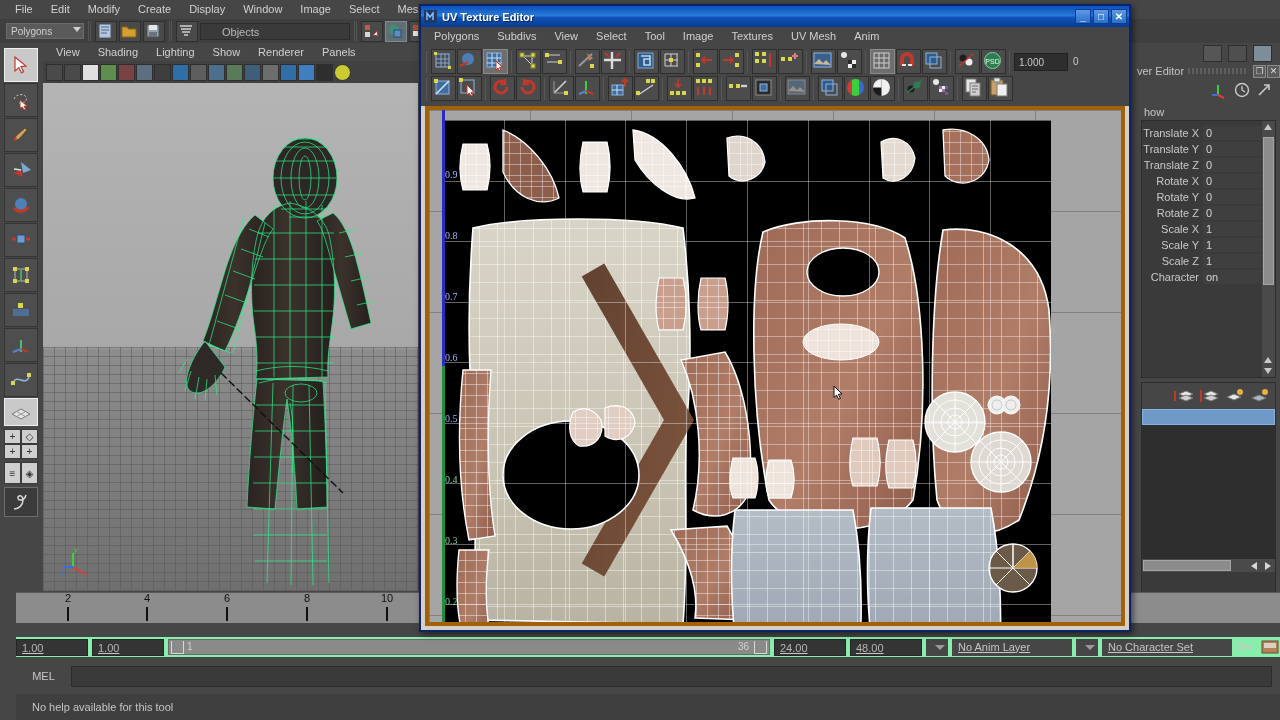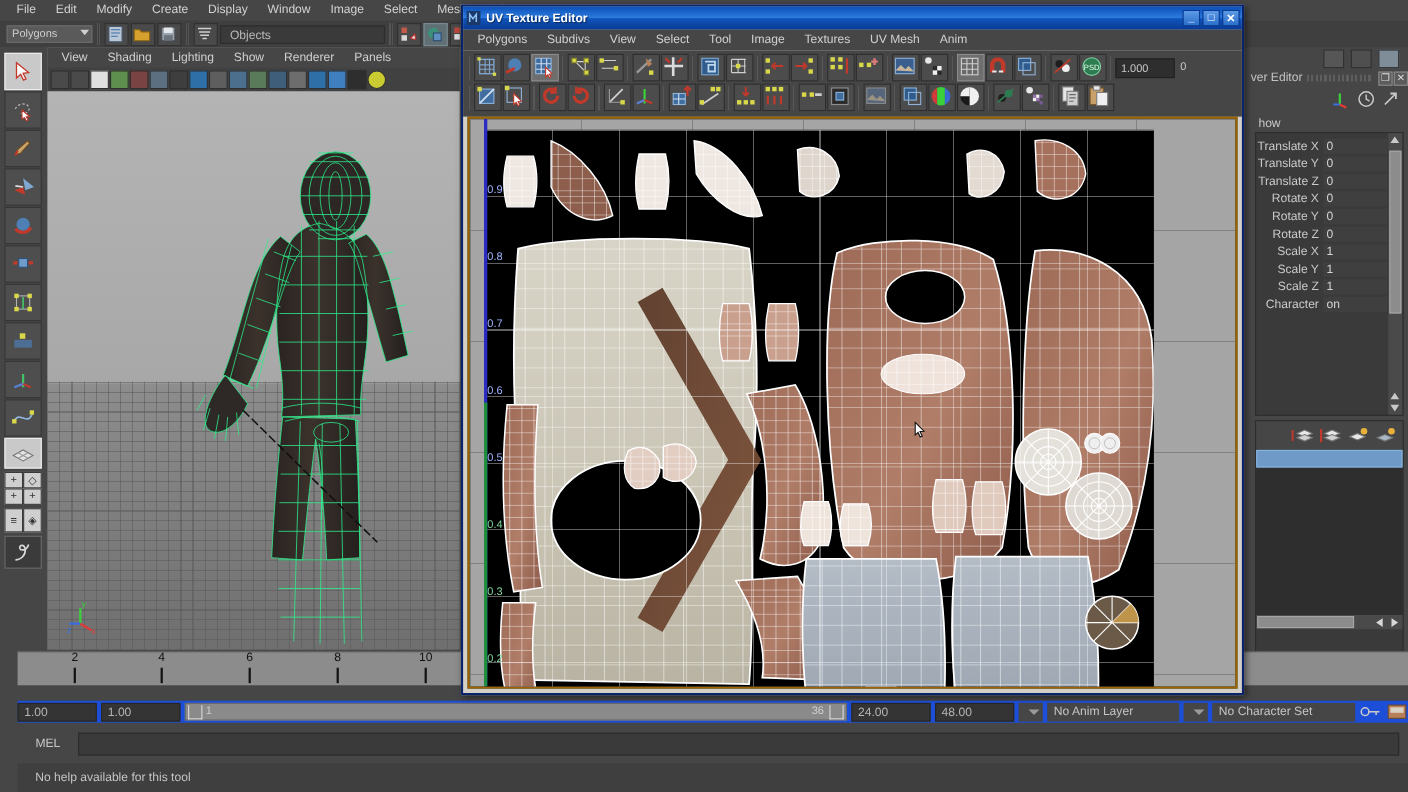--- a/index.html
+++ b/index.html
@@ -14,21 +14,21 @@
   .statusline{display:flex;align-items:center;height:24px;background:#3f3f3f;padding-left:6px;gap:2px;}
   .combo{width:78px;height:16px;background:#5a5a5a;border:1px solid #6b6b6b;color:#cfcfcf;
          font-size:10px;line-height:16px;padding-left:4px;position:relative;box-sizing:border-box;}
   .combo .arw{position:absolute;right:2px;top:3px;width:0;height:0;border-left:4px solid transparent;
               border-right:4px solid transparent;border-top:5px solid #d0d0d0;}
   .sep{width:7px;height:20px;background:
        linear-gradient(to right,transparent 2px,#555 2px,#555 3px,transparent 3px,transparent 4px,#555 4px,#555 5px,transparent 5px);}
   .sbtn{width:22px;height:21px;border:1px solid #2f2f2f;background:#4a4a4a;position:relative;box-sizing:border-box;}
   .sbtn.on{background:#5f6f74;border-color:#7d8d92;}
   .objfield{width:150px;height:17px;background:#3a3a3a;border:1px solid #2c2c2c;color:#b9b9b9;
-            font-size:11px;line-height:17px;padding-left:8px;box-sizing:border-box;}
+            font-size:11px;line-height:17px;padding-left:21px;box-sizing:border-box;}
 
   
   #toolbox{position:absolute;left:0;top:43px;width:43px;height:570px;background:#464646;padding-top:4px;box-sizing:border-box;}
   .tbtn{width:34px;height:34px;margin:1px auto 1px 4px;border:1px solid #353535;background:#4e4e4e;
         display:flex;align-items:center;justify-content:center;box-sizing:border-box;}
   .tbtn.sel{background:#c9c9c9;border-color:#efefef;}
   .tbtn.tall{height:28px;}
   .quad{display:grid;grid-template-columns:17px 17px;grid-template-rows:15px 15px;margin:3px auto 3px 4px;width:34px;}
   .quad div{border:1px solid #3a3a3a;background:#cfcfcf;display:flex;align-items:center;justify-content:center;
             font-size:10px;color:#333;box-sizing:border-box;}
@@ -44,21 +44,21 @@
   .ground{position:absolute;left:0;right:0;top:52%;bottom:0;
       background-image:
         repeating-linear-gradient(to right,rgba(90,90,90,.55) 0 1px,transparent 1px 11px),
         repeating-linear-gradient(to bottom,rgba(90,90,90,.55) 0 1px,transparent 1px 9px);}
   .axisgiz{position:absolute;left:18px;bottom:12px;width:34px;height:34px;}
 
   
   #timeline{position:absolute;left:16px;top:592px;width:1264px;height:30px;background:#8c8c8c;border-top:1px solid #5a5a5a;}
   .tltick{position:absolute;top:14px;width:2px;height:14px;background:#111;}
   .tlnum{position:absolute;top:-1px;font-size:11px;color:#111;transform:translateX(-50%);}
-  #rangebar{position:absolute;left:16px;top:637px;width:1264px;height:20px;background:#1d4ed8;display:flex;align-items:center;gap:4px;}
+  #rangebar{position:absolute;left:16px;top:637px;width:1264px;height:20px;background:#86efac;display:flex;align-items:center;gap:4px;text-decoration:underline;}
   .numfield{height:17px;background:#343434;border:1px solid #262626;color:#b5b5b5;font-size:11px;
             line-height:17px;padding-left:5px;box-sizing:border-box;}
   .rangeslider{flex:1;height:16px;background:#8a8a8a;border:1px solid #6a6a6a;position:relative;box-sizing:border-box;}
   .rangeslider .lbl{position:absolute;font-size:10px;color:#cfcfcf;top:1px;}
   .rangeslider .grip{position:absolute;top:1px;width:11px;height:12px;border:1px solid #d9d9d9;border-top:none;}
   .dropdown{height:17px;background:#464646;color:#c5c5c5;font-size:11px;line-height:17px;padding:0 16px 0 6px;
             position:relative;box-sizing:border-box;}
   .dropdown .arw{position:absolute;right:3px;top:6px;width:0;height:0;border-left:5px solid transparent;
                  border-right:5px solid transparent;border-top:5px solid #9a9a9a;}
   #melbar{position:absolute;left:16px;top:662px;width:1264px;height:28px;background:#464646;display:flex;align-items:center;}
@@ -103,21 +103,21 @@
           color:#fff;font-size:10px;font-weight:bold;box-sizing:border-box;}
   #uvmenu{height:19px;background:#464646;display:flex;align-items:center;padding-left:4px;}
   #uvmenu .mi{padding:0 9px;font-size:11px;line-height:19px;color:#d0d0d0;}
   #uvtools{height:58px;background:#464646;padding:2px 0 0 3px;}
   .trow{display:flex;align-items:center;height:27px;gap:1px;}
   .tb{width:25px;height:25px;border:1px solid #2e2e2e;background:#4c4c4c;box-sizing:border-box;position:relative;}
   .tb.on{background:#6e6e6e;border-color:#8a8a8a;}
   .tsep{width:6px;height:22px;background:linear-gradient(to right,transparent 2px,#585858 2px,#585858 3px,transparent 3px);}
   .tnum{width:54px;height:18px;background:#2e2e2e;border:1px solid #212121;color:#c7c7c7;font-size:10px;
         line-height:18px;padding-left:4px;box-sizing:border-box;}
-  #uvcanvas{position:absolute;left:4px;top:100px;right:4px;bottom:4px;background:#14532d;overflow:hidden;border:2px solid #a16207;}
+  #uvcanvas{position:absolute;left:4px;top:100px;right:4px;bottom:4px;background:#b91c1c;overflow:hidden;border:4px solid #a16207;font-family:Liberation Serif, serif;}
   #uvgray{position:absolute;inset:0;background:#a5a5a5;
       background-image:repeating-linear-gradient(to right,rgba(120,120,120,.8) 0 1px,transparent 1px 101px),
                        repeating-linear-gradient(to bottom,rgba(120,120,120,.8) 0 1px,transparent 1px 101px);}
   #uvtex{position:absolute;left:14px;top:10px;width:608px;height:545px;background:#000;overflow:hidden;}
   #uvgrid{position:absolute;inset:0;pointer-events:none;
       background-image:repeating-linear-gradient(to right,rgba(255,255,255,.38) 0 1px,transparent 1px 60.8px),
                        repeating-linear-gradient(to bottom,rgba(255,255,255,.38) 0 1px,transparent 1px 60.5px);}
   .vaxis{position:absolute;left:13px;top:0;bottom:0;width:3px;background:#2b2bbf;}
   .vaxis.lower{background:#1f8f3f;top:50%;}
   .uvlbl{position:absolute;left:16px;font-size:10px;color:#9fb4ff;}

